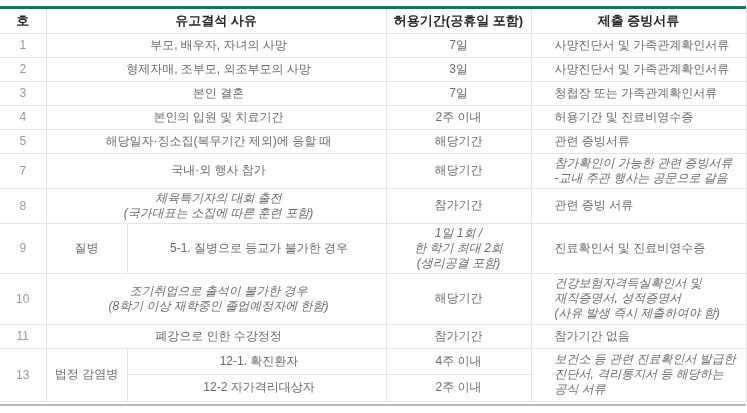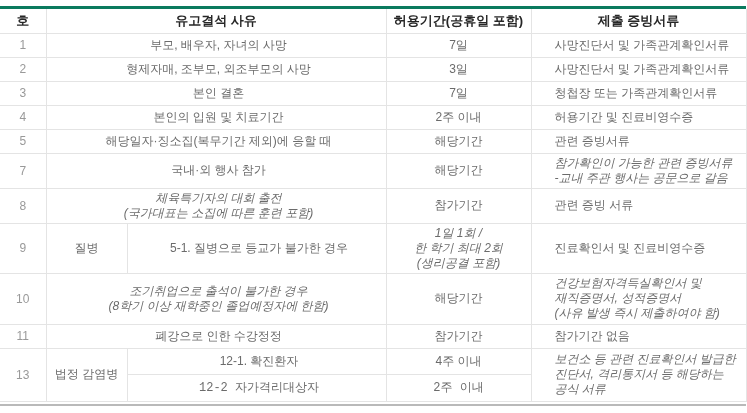--- a/index.html
+++ b/index.html
@@ -27,21 +27,21 @@
   td.c-group { text-align:center; }
   td.c-period { text-align:center; }
   td.c-docs { text-align:left; padding-left:23px; }
   .ml { white-space:pre-line; line-height:15px;font-style:italic; }
   tr.h24 { height:24px; }
   tr.h34 { height:34px; }
   tr.h35 { height:35px; }
   tr.h48 { height:48px; }
   tr.h51 { height:51px; }
   tr.h26 { height:26px; }
-  tr.h27 { height:27px;font-family:Liberation Mono, monospace; }
+  tr.h27 { height:27px; }
   .bottom-rule {
     width:746px; margin-top:2px;
     border-top:2px solid #b9b9b9; height:0;
   }
 </style>
 </head>
 <body>
 
 <div class="tbl-wrap">
   <div class="accent-bar"></div>

